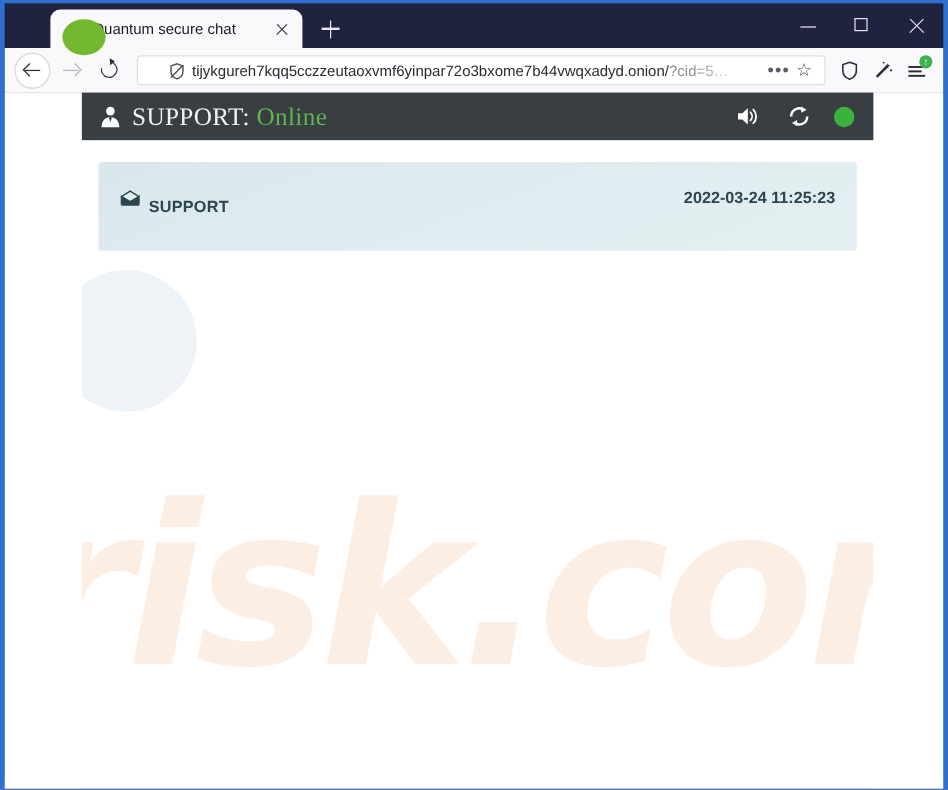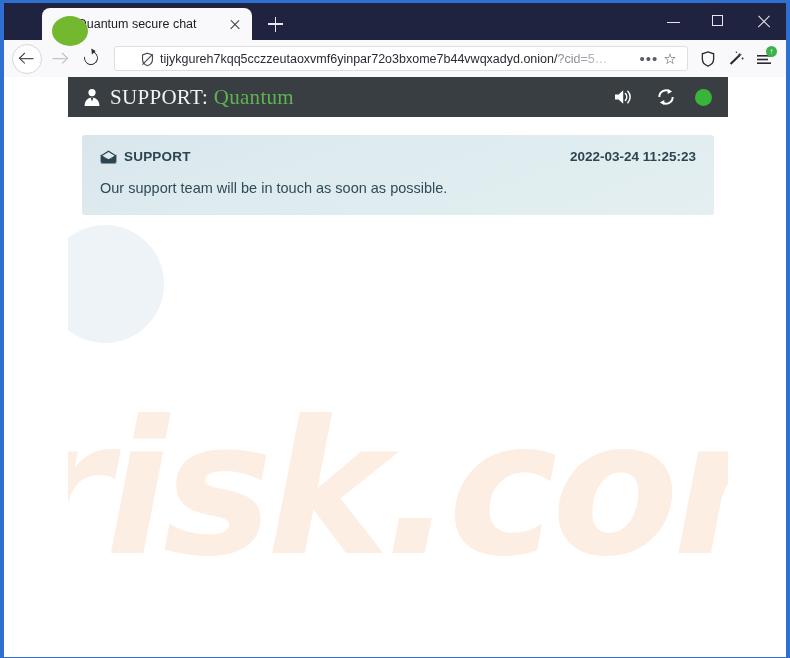--- a/index.html
+++ b/index.html
@@ -432,20 +432,21 @@
     width: 17px; height: 14px;
     margin-right: 7px;
     flex: 0 0 17px;
     position: relative;
   }
   .bubble-from {
     font-size: 13.5px;
     font-weight: bold;
     color: #2b4551;
     letter-spacing: 0.2px;
+    margin-top: 16px;
   }
   .bubble-spacer { flex: 1 1 auto; }
   .bubble-time {
     font-size: 13.5px;
     font-weight: bold;
     color: #2b4551;
   }
   .bubble-line {
     font-size: 14.5px;
     color: #2f4b57;
@@ -611,21 +612,21 @@
       <div class="chat-wrap">
 
         <div class="chat-header">
           <span class="agent-ico">
             <svg width="20" height="20" viewBox="0 0 20 20">
               <circle cx="10" cy="5.6" r="3.6" fill="#ffffff"></circle>
               <path d="M2.6 19 C2.6 13.6 6.2 10.6 10 10.6 C13.8 10.6 17.4 13.6 17.4 19 Z" fill="#ffffff"></path>
               <path d="M8.7 10.9 L10 14.6 L11.3 10.9 L10 10.5 Z" fill="#383e42"></path>
             </svg>
           </span>
-          <span class="chat-title"><span>SUPPORT:</span> <span class="status">Quantum</span></span>
+          <span class="chat-title"><span>SUPPORT:</span> <span class="status">Online</span></span>
           <span class="chat-header-spacer"></span>
 
           <span class="hdr-ico">
             <svg width="22" height="20" viewBox="0 0 22 20">
               <path d="M2 7.4 H5.6 L10.2 3.3 V16.7 L5.6 12.6 H2 Z" fill="#ffffff"></path>
               <path d="M12.4 6.6 A5 5 0 0 1 12.4 13.4" fill="none" stroke="#ffffff" stroke-width="1.5" stroke-linecap="round"></path>
               <path d="M14.8 4.3 A8.2 8.2 0 0 1 14.8 15.7" fill="none" stroke="#ffffff" stroke-width="1.5" stroke-linecap="round"></path>
             </svg>
           </span>
 
@@ -655,21 +656,20 @@
                   <path d="M0.6 13.4 L8.5 7 L16.4 13.4 Z" fill="#2b4551"></path>
                   <path d="M0.6 12.6 V4.4 L8.5 10.4 L16.4 4.4 V12.6 Z" fill="#2b4551"></path>
                   <path d="M8.5 0.6 L16.4 5.6 L8.5 10.1 L0.6 5.6 Z" fill="#2b4551"></path>
                   <path d="M8.5 1.9 L14.6 5.7 L8.5 9.2 L2.4 5.7 Z" fill="#dfecef"></path>
                 </svg>
               </span>
               <span class="bubble-from">SUPPORT</span>
               <span class="bubble-spacer"></span>
               <span class="bubble-time">2022-03-24 11:25:23</span>
             </div>
-            <div class="bubble-line">Our support team will be in touch as soon as possible.</div>
           </div>
 
         </div>
 
 
       </div>
 
       <div class="page-sidepad left"></div>
       <div class="page-sidepad right"></div>
       <div class="page-bottompad"></div>

